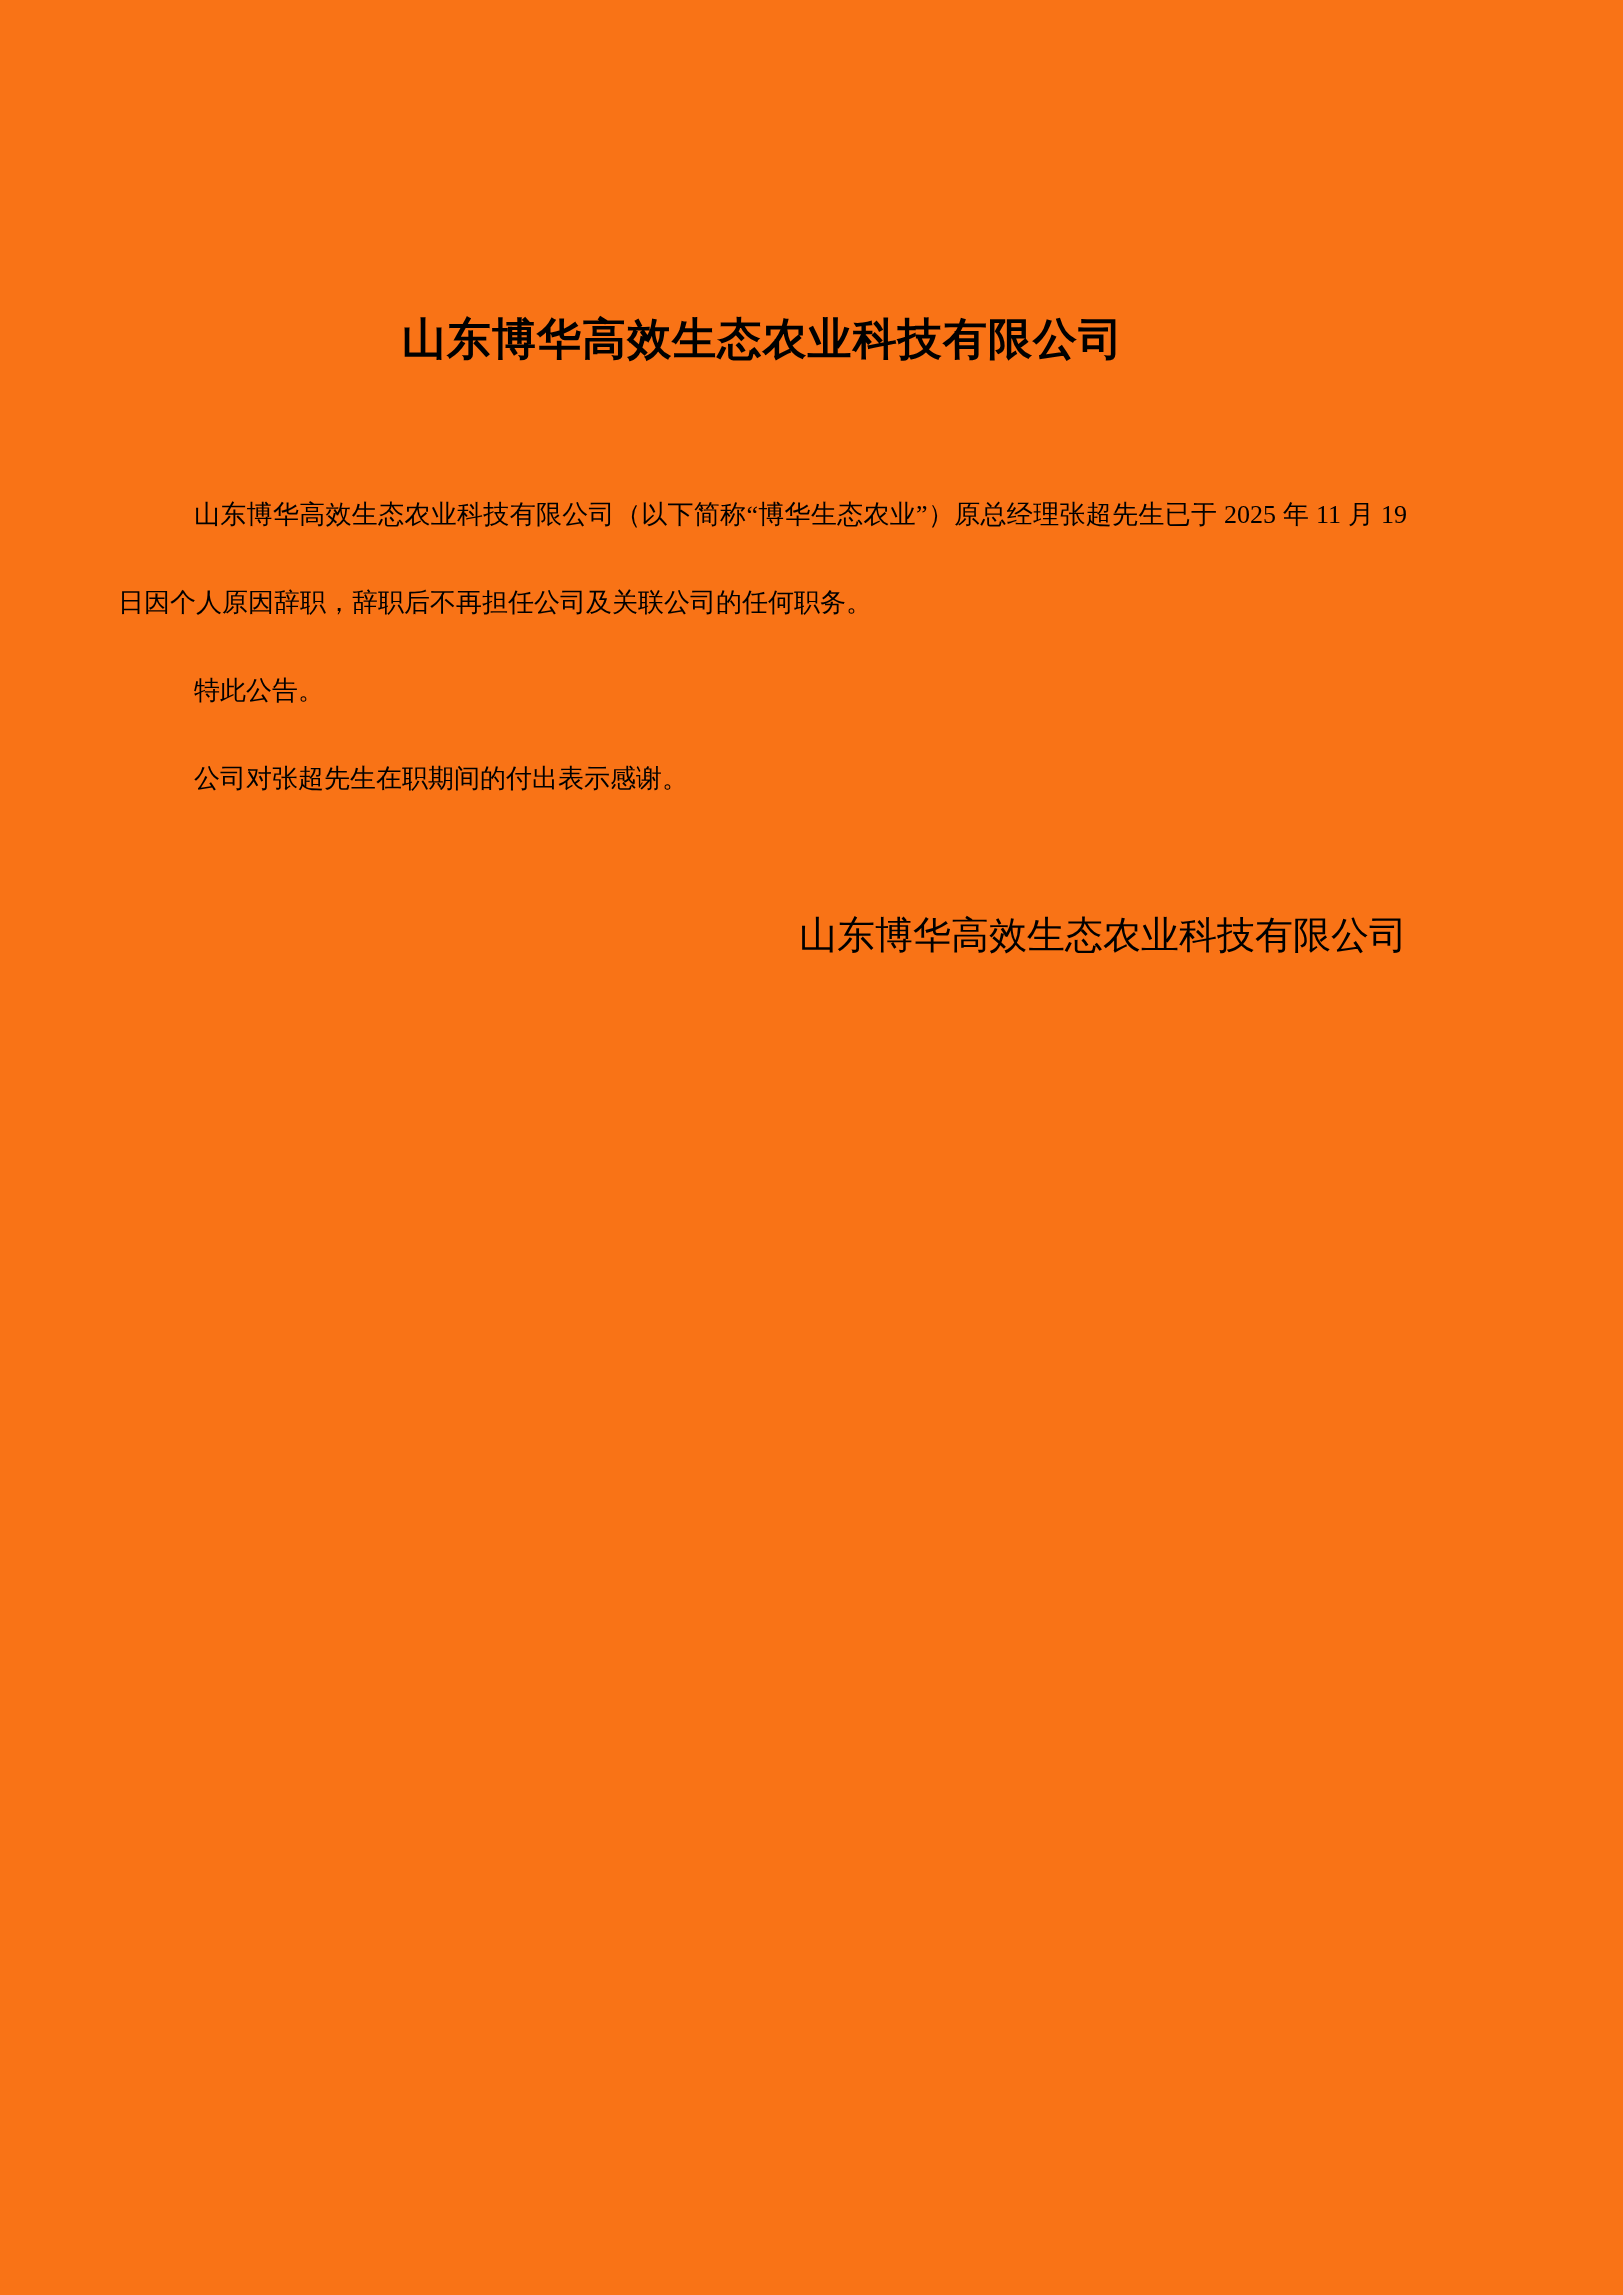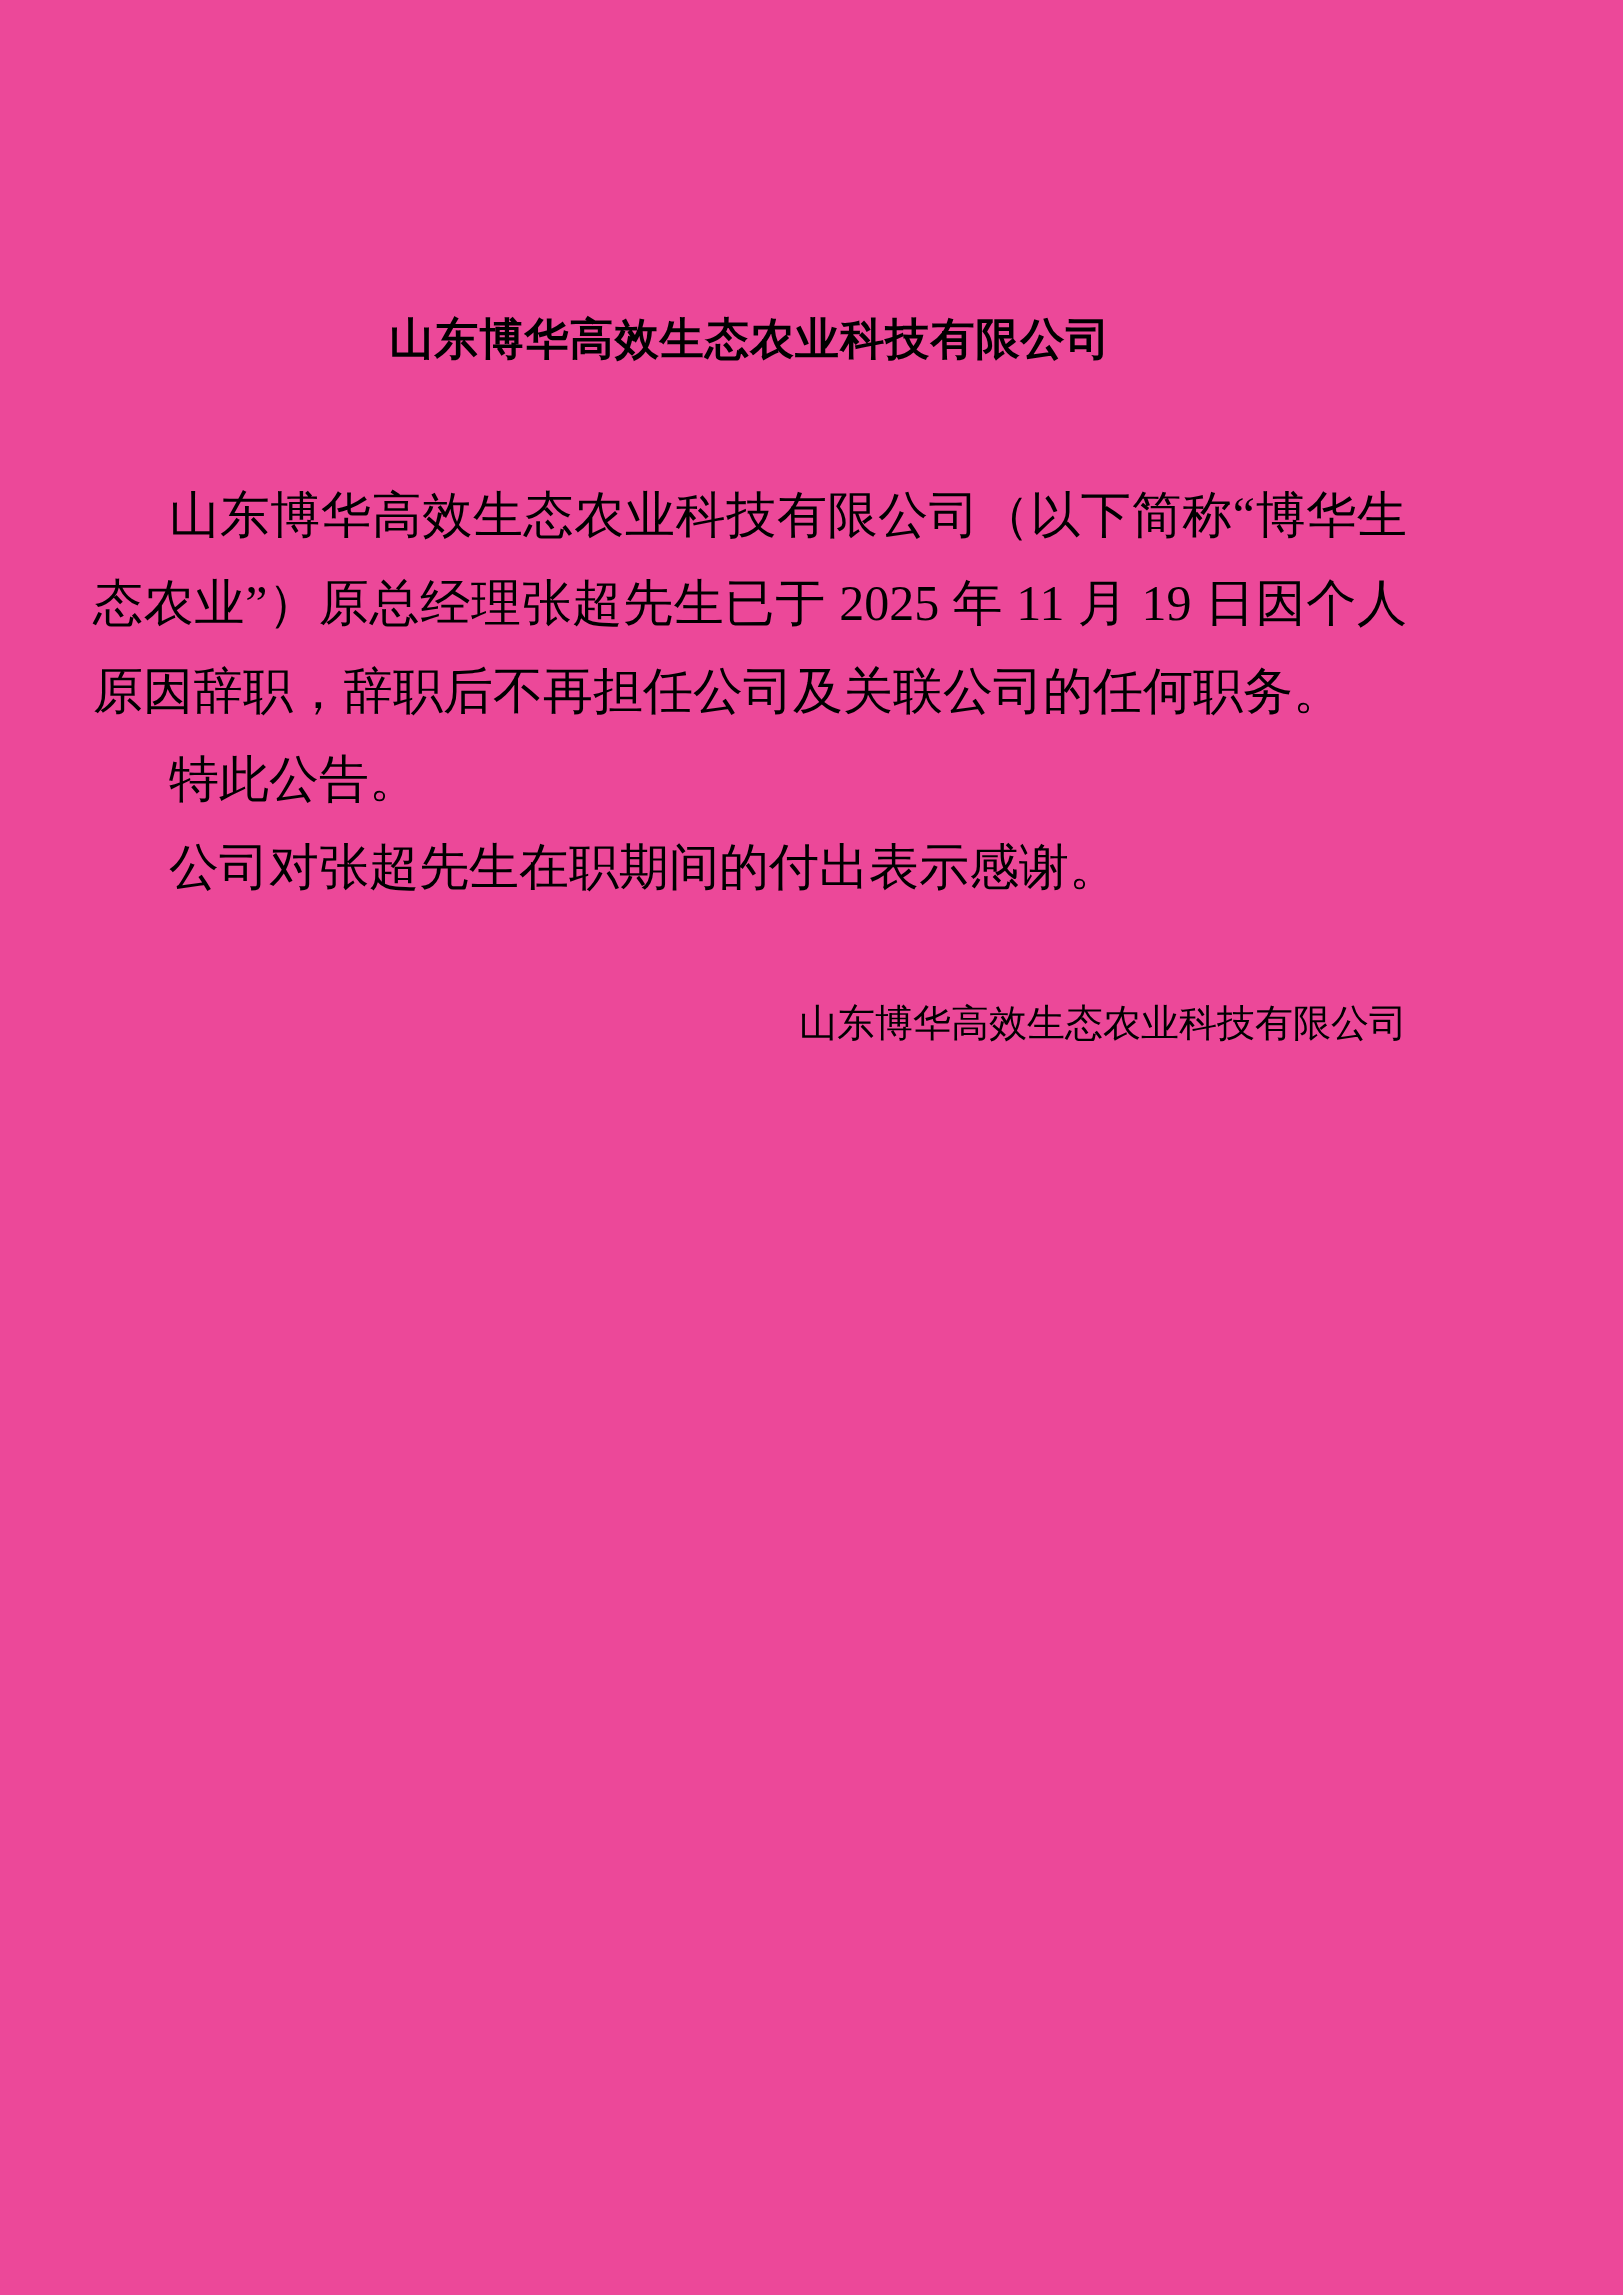--- a/index.html
+++ b/index.html
@@ -6,22 +6,22 @@
   html, body {
     margin: 0;
     padding: 0;
     background: #ffffff;
   }
   .page {
     position: relative;
     width: 1623px;
     height: 2295px;
     box-sizing: border-box;
-    padding: 297px 216px 0 93px;
-    background: #ec4899;
+    padding: 297px 216px 0 118px;
+    background: #f97316;
     color: #000000;
     font-family: "Liberation Serif", "DejaVu Serif", serif;
     overflow: hidden;
   }
   .doc-title {
     margin: 0;
     font-size: 44px;
     font-weight: bold;
     text-align: center;
     line-height: 85px;
@@ -29,21 +29,21 @@
   }
   .title-line {
     display: block;
     white-space: nowrap;
   }
   .title-body-gap {
     height: 89px;
   }
   .body-para {
     margin: 0;
-    font-size: 50px;
+    font-size: 26px;
     line-height: 88px;
     text-align: justify;
     text-indent: 76px; 
   }
   .sig-gap {
     height: 68px;
   }
   .signature {
     font-size: 38px;
     line-height: 88px;

